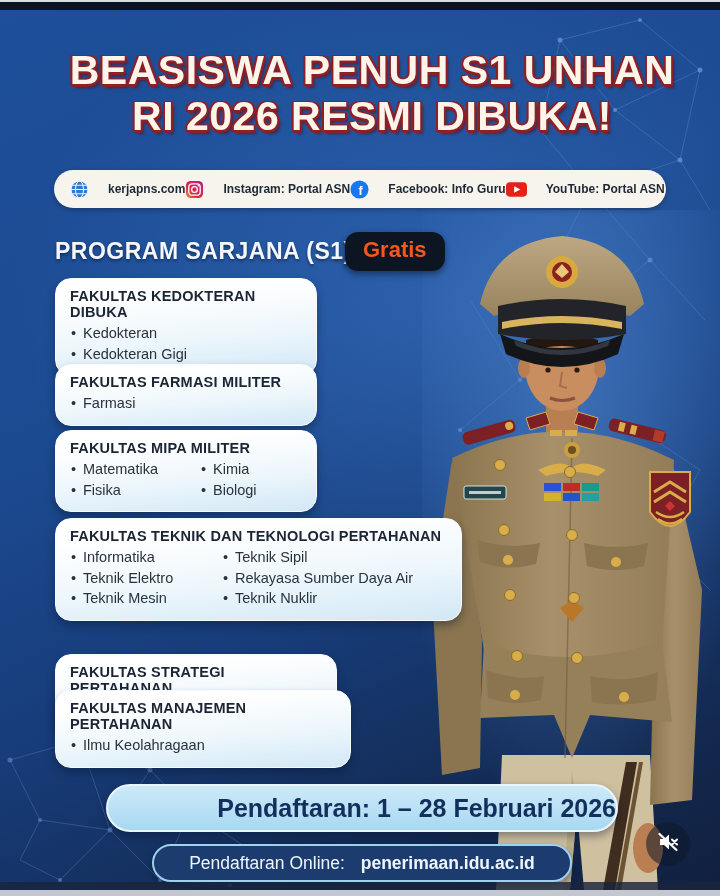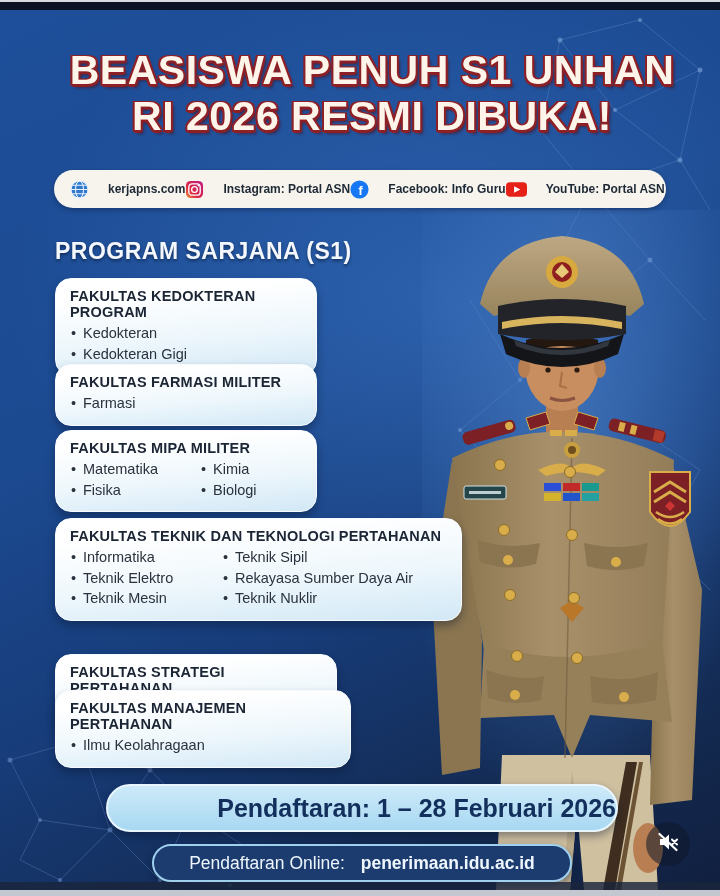--- a/index.html
+++ b/index.html
@@ -311,23 +311,24 @@
         <svg width="21" height="15" viewBox="0 0 22 15">
             <rect x="0" y="0" width="22" height="15" rx="4" fill="#e62117"></rect>
             <path d="M8.5,4 L15,7.5 L8.5,11 Z" fill="#fff"></path>
           </svg>
       </span>
       <span>YouTube: Portal ASN</span>
     </div>
   </div>
 
   <div class="program-heading">PROGRAM SARJANA (S1)</div>
+  <div class="gratis-badge">Gratis</div>
 
   <div class="card card-kedokteran">
-    <h3>FAKULTAS KEDOKTERAN PROGRAM</h3>
+    <h3>FAKULTAS KEDOKTERAN DIBUKA</h3>
     <ul>
       <li>Kedokteran</li>
       <li>Kedokteran Gigi</li>
     </ul>
   </div>
 
   <div class="card card-farmasi">
     <h3>FAKULTAS FARMASI MILITER</h3>
     <ul>
       <li>Farmasi</li>

